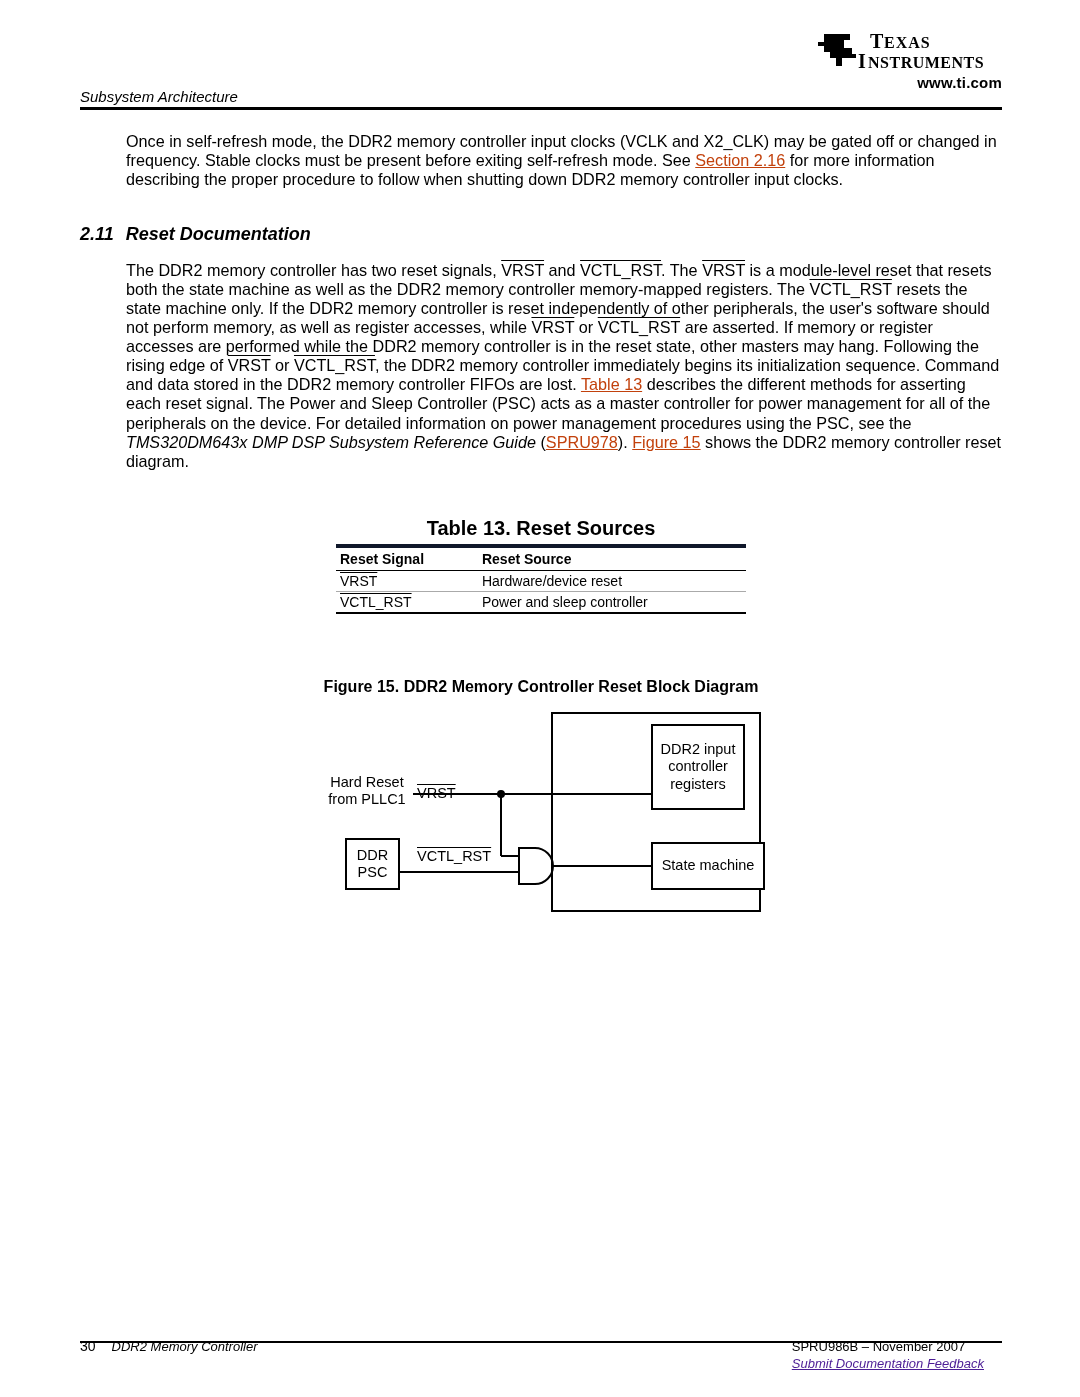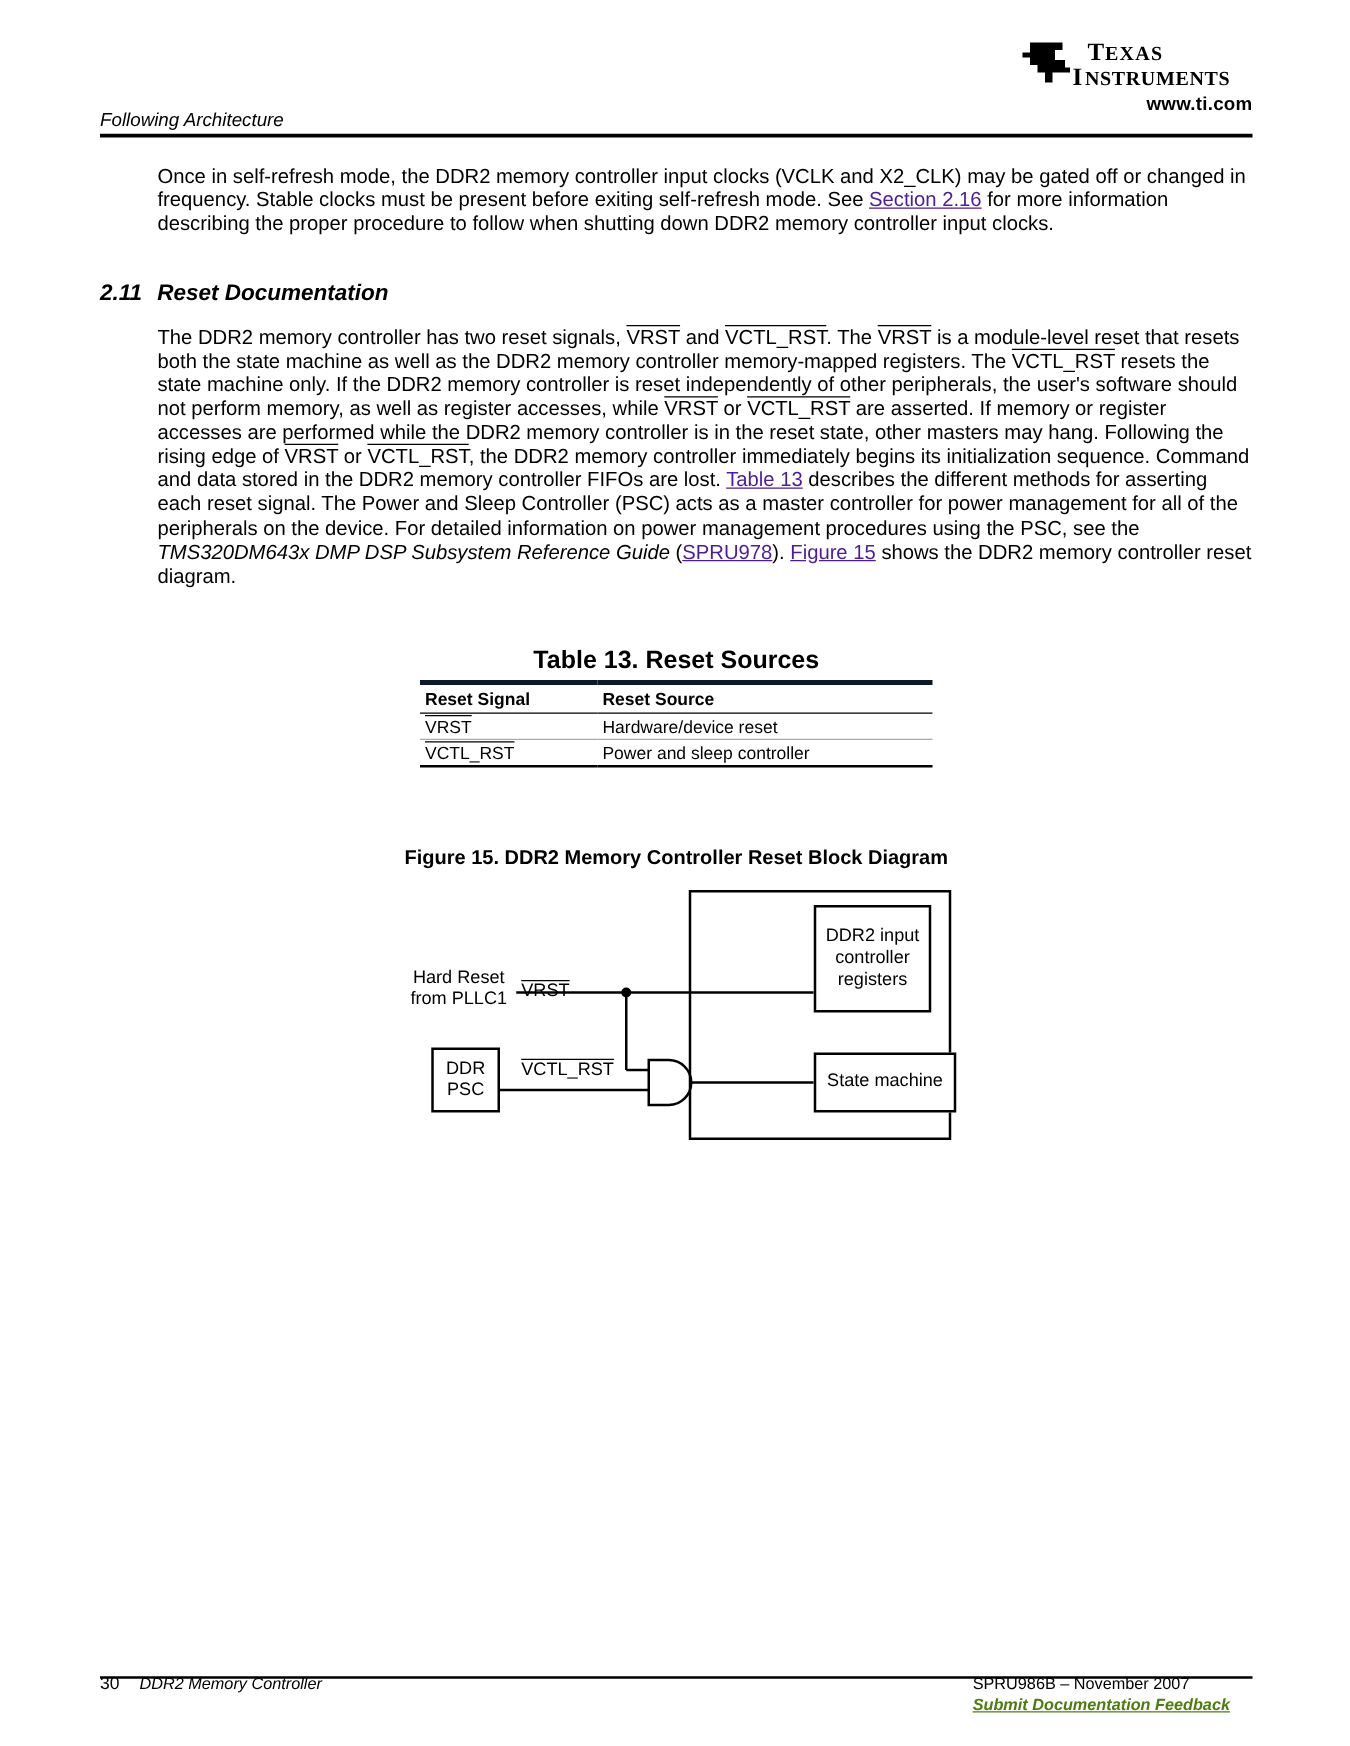--- a/index.html
+++ b/index.html
@@ -58,21 +58,21 @@
     margin-left: 46px;
   }
   .section-heading {
     font-weight: bold;
     font-style: italic;
     font-size: 18px;
     margin-top: 34px;
     margin-bottom: 6px;
   }
   .sn { margin-right: 12px; }
-  .link { color: #4c1d95; text-decoration: underline; }
+  .link { color: #c2410c; text-decoration: underline; }
   .ovl { text-decoration: overline; }
   .ital { font-style: italic; }
 
   .table-wrap {
     margin-top: 46px;
     text-align: center;
   }
   .table-caption {
     font-weight: bold;
     font-size: 20px;
@@ -135,21 +135,21 @@
     bottom: 24px;
     font-size: 13px;
     display: flex;
     justify-content: space-between;
     align-items: flex-start;
   }
   .footer .left { display: flex; gap: 16px; align-items: baseline; }
   .footer .pgno { font-size: 14px; }
   .footer .doct { font-style: italic; }
   .footer .right { text-align: left; line-height: 1.35; }
-  .footer .feedback { color: #4d7c0f; text-decoration: underline; font-style: italic; font-weight: bold; }
+  .footer .feedback { color: #4c1d95; text-decoration: underline; font-style: italic; }
 </style>
 </head>
 <body>
 
 <div class="page">
 
   <div class="logo-block">
     <svg class="logo-svg" viewBox="0 0 190 44">
       <g fill="#000">
 
@@ -158,21 +158,21 @@
         <text x="58" y="20" font-family="Georgia, 'Times New Roman', serif" font-size="20" font-weight="600" letter-spacing="1">T</text>
         <text x="72" y="20" font-family="Georgia, 'Times New Roman', serif" font-size="16" font-weight="600" letter-spacing="1">EXAS</text>
 
         <text x="46" y="40" font-family="Georgia, 'Times New Roman', serif" font-size="20" font-weight="600">I</text>
         <text x="56" y="40" font-family="Georgia, 'Times New Roman', serif" font-size="16" font-weight="600" letter-spacing="0.5">NSTRUMENTS</text>
       </g>
     </svg>
     <span class="logo-url">www.ti.com</span>
   </div>
 
-  <div class="header-label">Following Architecture</div>
+  <div class="header-label">Subsystem Architecture</div>
   <div class="header-rule"></div>
 
   <div class="body">
 
     <p class="para">
       <span>Once in self-refresh mode, the DDR2 memory controller input clocks (VCLK and X2_CLK) may be gated off or changed in frequency. Stable clocks must be present before exiting self-refresh mode. See </span><a class="link">Section 2.16</a><span> for more information describing the proper procedure to follow when shutting down DDR2 memory controller input clocks.</span>
     </p>
 
     <div class="section-heading">
       <span class="sn">2.11</span><span>Reset Documentation</span>

